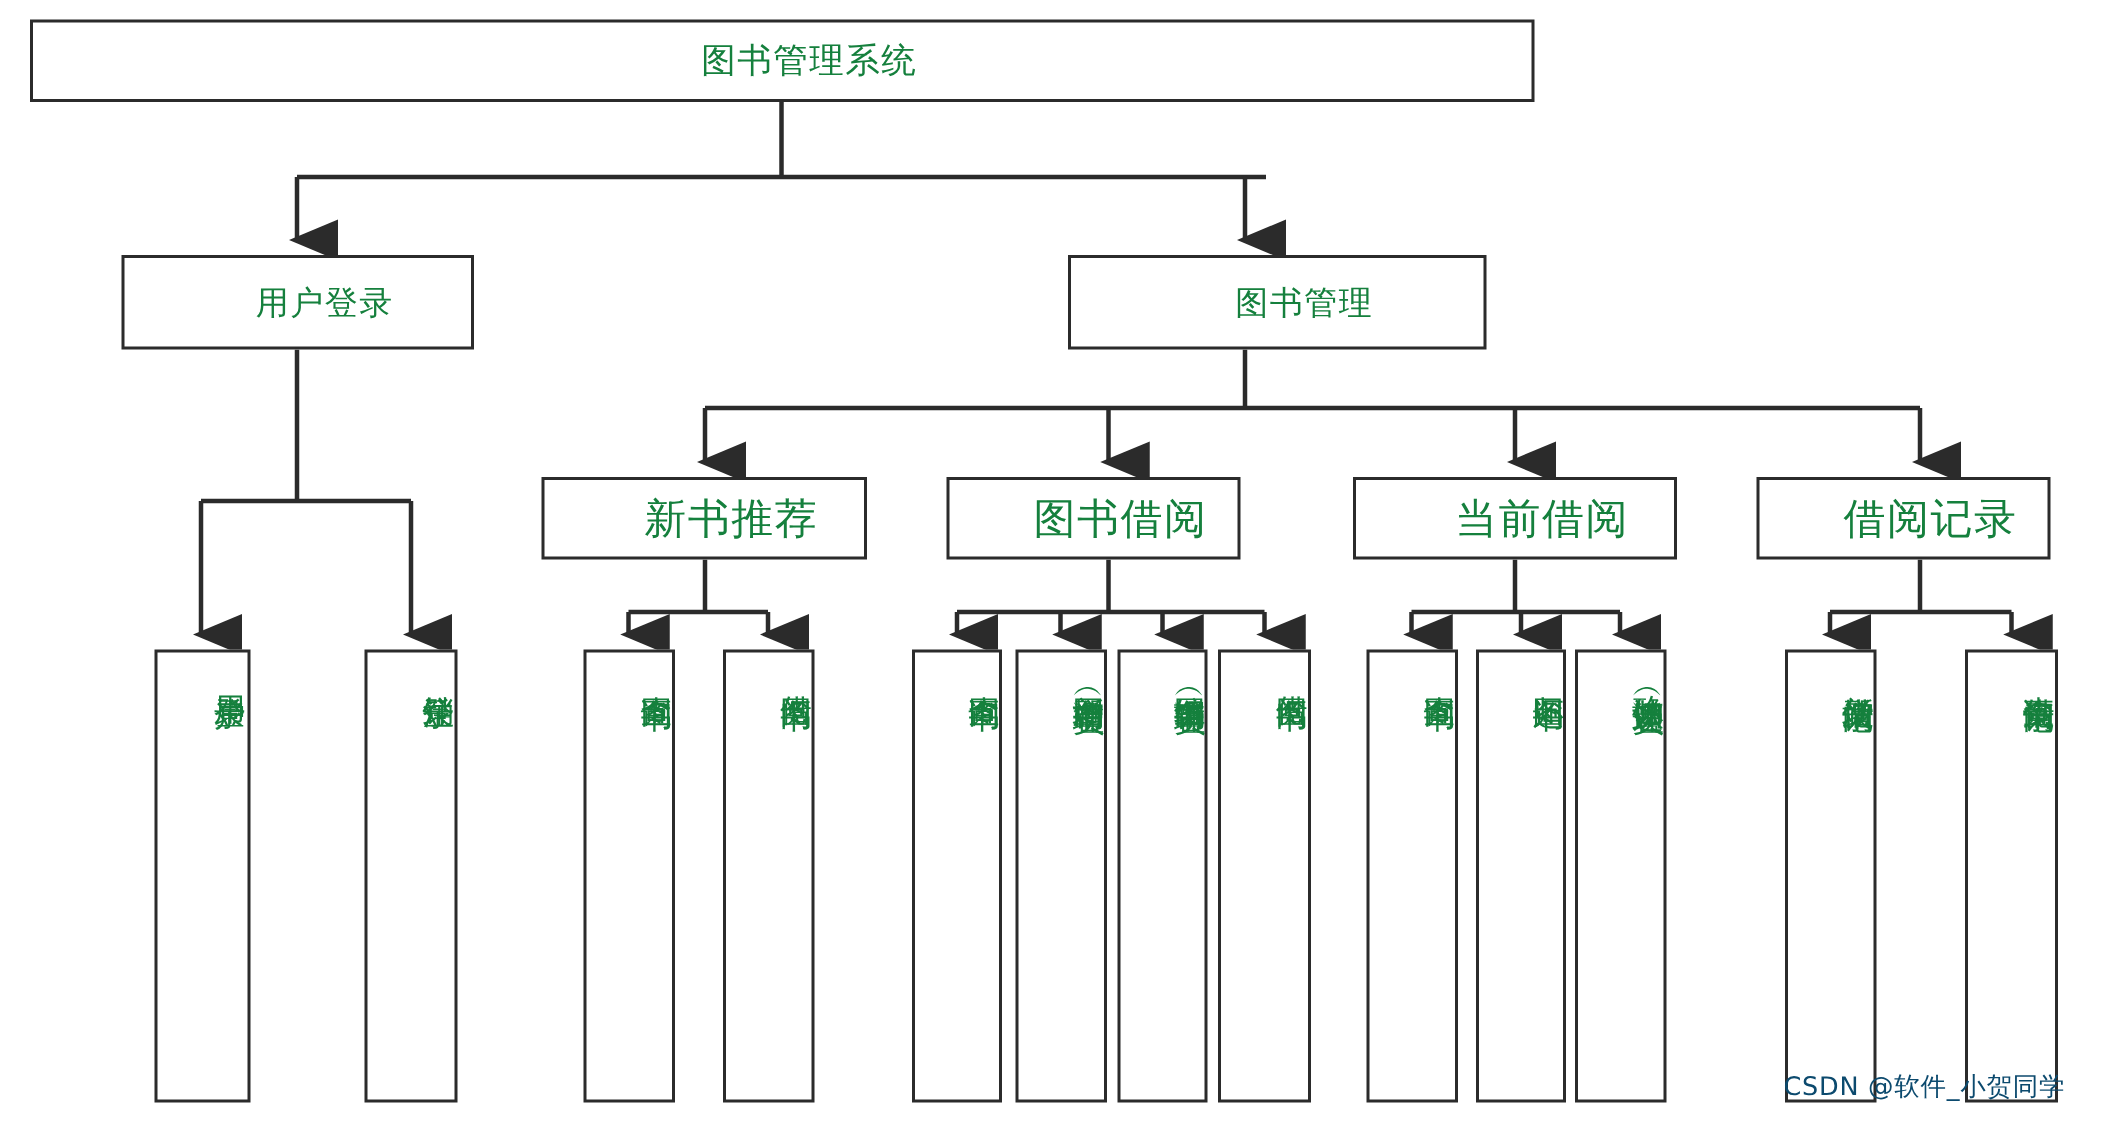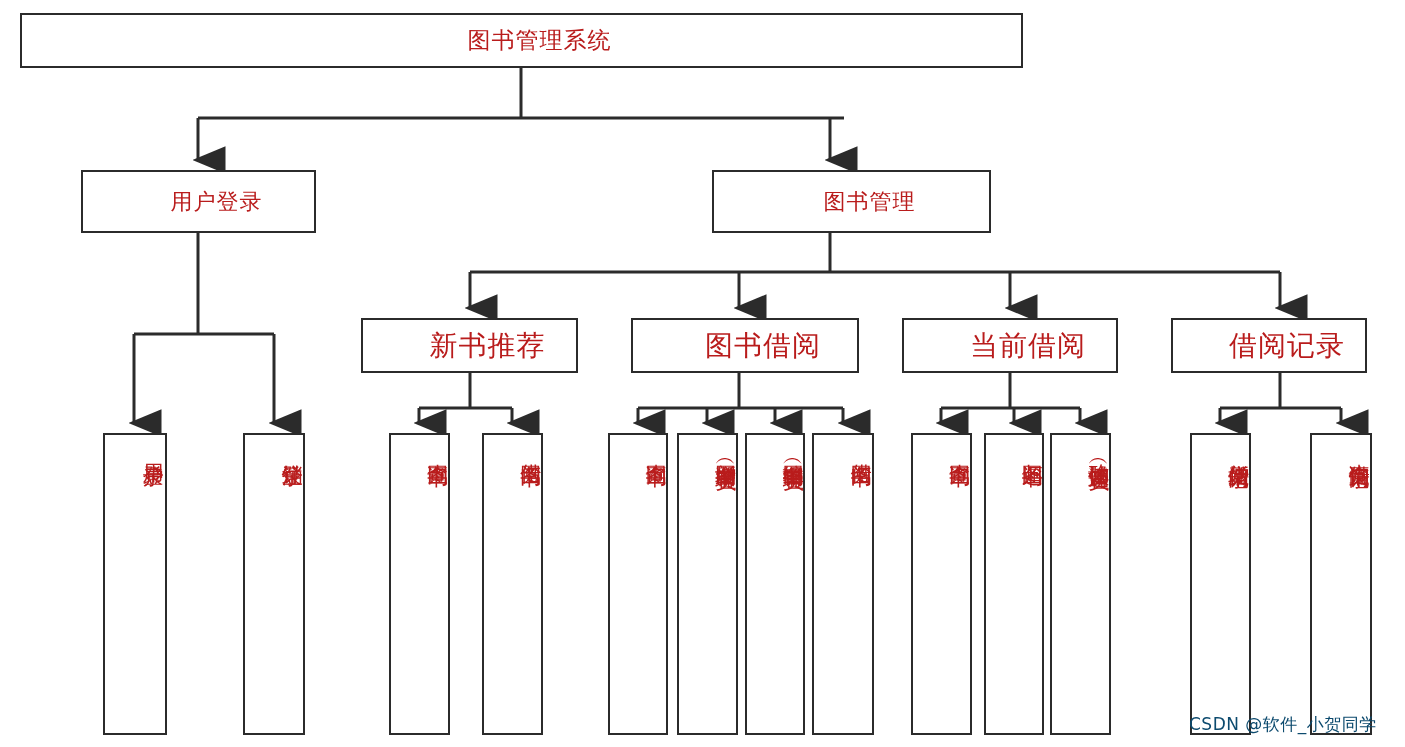--- a/index.html
+++ b/index.html
@@ -27,21 +27,21 @@
     pointer-events: none;
   }
   .node {
     position: absolute;
     box-sizing: border-box;
     background: #ffffff;
     border: 2px solid #2b2b2b;
     display: flex;
     align-items: center;
     justify-content: center;
-    color: #b91c1c;
+    color: #15803d;
     z-index: 2;
     padding-left: 36px;
   }
   .node.root {
     font-size: 23px;
   }
   .node.lvl2 {
     font-size: 22px;
   }
   .node.lvl3 {
@@ -138,21 +138,21 @@
   <div class="node lvl2" style="left: 81px; top: 170px; width: 235px; height: 63px;">
     <span class="hlabel">用户登录</span>
   </div>
   <div class="node lvl2" style="left: 712px; top: 170px; width: 279px; height: 63px;">
     <span class="hlabel">图书管理</span>
   </div>
 
   <div class="node lvl3" style="left: 361px; top: 318px; width: 217px; height: 55px;">
     <span class="hlabel">新书推荐</span>
   </div>
-  <div class="node lvl3" style="left: 631px; top: 318px; width: 228px; height: 55px; text-align: right;">
+  <div class="node lvl3" style="left: 631px; top: 318px; width: 196px; height: 55px; text-align: right;">
     <span class="hlabel">图书借阅</span>
   </div>
   <div class="node lvl3" style="left: 902px; top: 318px; width: 216px; height: 55px;">
     <span class="hlabel">当前借阅</span>
   </div>
   <div class="node lvl3" style="left: 1171px; top: 318px; width: 196px; height: 55px; text-align: right;">
     <span class="hlabel">借阅记录</span>
   </div>
 
   <div class="node leaf" style="left: 103px; top: 433px; width: 64px; height: 302px;">

